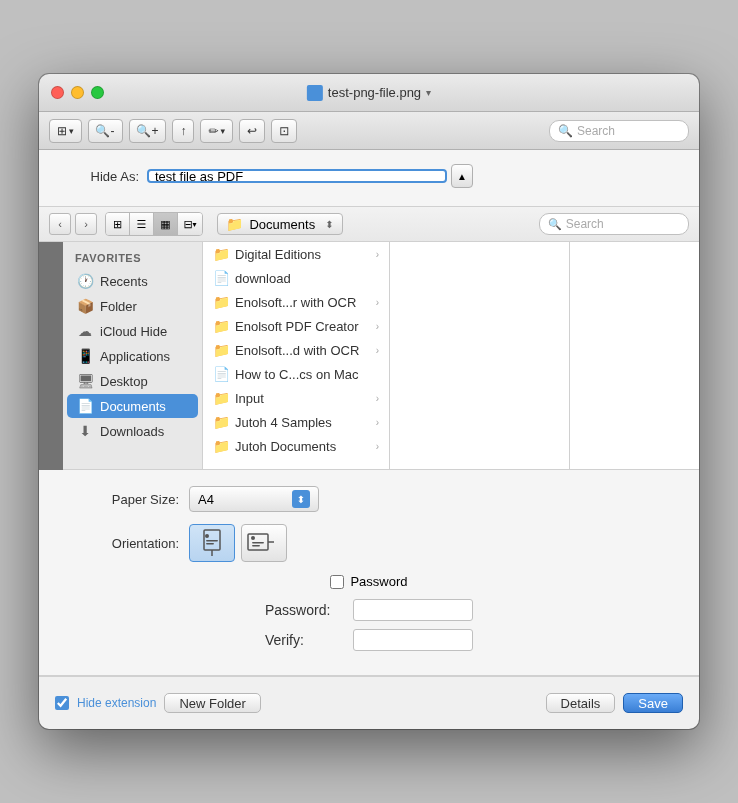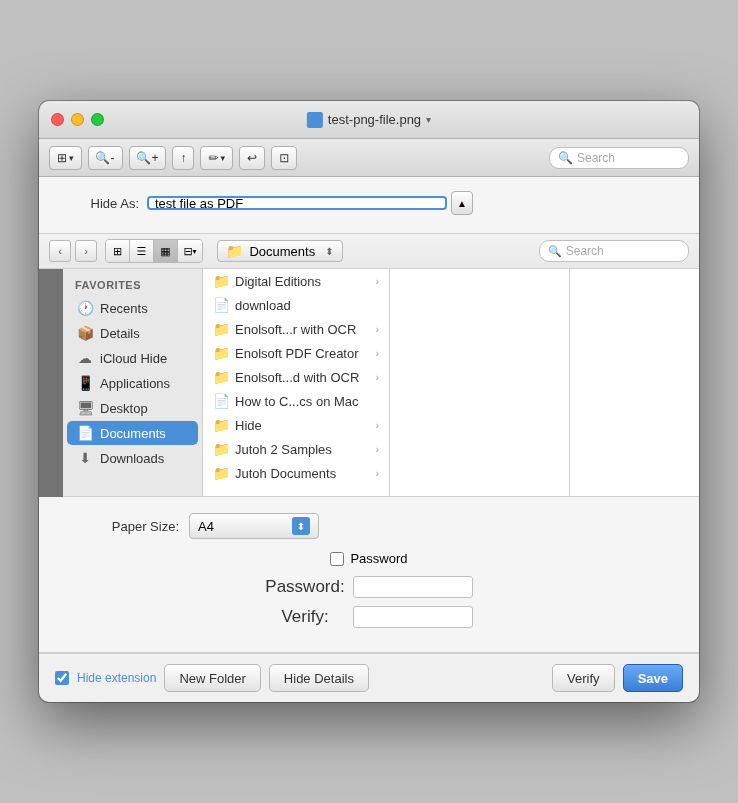--- a/index.html
+++ b/index.html
@@ -383,38 +383,38 @@
       width: 14px;
       height: 14px;
     }
     .password-row {
       display: flex;
       align-items: center;
       margin-bottom: 8px;
       justify-content: center;
     }
     .password-label {
-      text-align: center;
+      text-align: left;
       width: 80px;
       margin-right: 8px;
-      font-size: 17px;
+      font-size: 14px;
       color: #333;
     }
     .password-input {
       width: 120px;
       height: 22px;
       border: 1px solid #c0c0c0;
       border-radius: 3px;
       padding: 0 4px;
       font-size: 12px;
       background: white;
     }
     .bottom-bar {
       background: #f0f0f0;
-      padding: 10px 16px;
+      padding: 16px 16px;
       display: flex;
       align-items: center;
       gap: 8px;
       border-top: 1px solid #d0d0d0;
       justify-content: flex-end;
     }
     .hide-ext-checkbox {
       width: 14px;
       height: 14px;
       accent-color: #4a90d9;
@@ -425,29 +425,29 @@
       cursor: pointer;
     }
     .bottom-btn {
       background: linear-gradient(to bottom, #fefefe, #e3e3e3);
       border: 1px solid #b8b8b8;
       border-radius: 5px;
       padding: 5px 14px;
       font-size: 13px;
       cursor: pointer;
       color: #333;
-      height: 28px;
+      height: 20px;
       display: flex;
       align-items: center;
     }
     .bottom-btn.save {
       background: linear-gradient(to bottom, #6aabf7, #3a7fd5);
       color: white;
       border-color: #2060b0;
-      font-weight: 700;
+      font-weight: 400;
     }
     .spacer { flex: 1; }
     .browser-area {
       display: flex;
       flex-direction: column;
       flex: 1;
     }
   </style>
 </head>
 <body>
@@ -545,21 +545,21 @@
     <div class="file-browser">
 
       <div class="sidebar">
         <div class="sidebar-section-title">Favorites</div>
         <div class="sidebar-item">
           <span class="sidebar-icon">🕐</span>
           <span>Recents</span>
         </div>
         <div class="sidebar-item">
           <span class="sidebar-icon">📦</span>
-          <span>Details</span>
+          <span>Folder</span>
         </div>
         <div class="sidebar-item">
           <span class="sidebar-icon">☁</span>
           <span>iCloud Hide</span>
         </div>
         <div class="sidebar-item">
           <span class="sidebar-icon">📱</span>
           <span>Applications</span>
         </div>
         <div class="sidebar-item">
@@ -601,26 +601,26 @@
             <span class="file-icon">📁</span>
             <span>Enolsoft...d with OCR</span>
             <span class="file-chevron">›</span>
           </li>
           <li class="file-item">
             <span class="file-icon doc">📄</span>
             <span>How to C...cs on Mac</span>
           </li>
           <li class="file-item">
             <span class="file-icon">📁</span>
-            <span>Hide</span>
+            <span>Input</span>
             <span class="file-chevron">›</span>
           </li>
           <li class="file-item">
             <span class="file-icon">📁</span>
-            <span>Jutoh 2 Samples</span>
+            <span>Jutoh 4 Samples</span>
             <span class="file-chevron">›</span>
           </li>
           <li class="file-item">
             <span class="file-icon">📁</span>
             <span>Jutoh Documents</span>
             <span class="file-chevron">›</span>
           </li>
           <li class="file-item">
             
             
@@ -639,36 +639,58 @@
   <div class="options-section">
     <div class="options-row">
       <span class="options-label">Paper Size:</span>
       <div class="paper-select">
         <span>A4</span>
         <div class="paper-select-arrow">
           <span>⬍</span>
         </div>
       </div>
     </div>
+    <div class="options-row">
+      <span class="options-label">Orientation:</span>
+      <div class="orientation-btns">
+        <div class="orient-btn active">
+          <svg width="28" height="30" viewBox="0 0 28 30">
+            <rect x="6" y="2" width="16" height="20" fill="none" stroke="#555" stroke-width="1.5" rx="1"></rect>
+            <line x1="14" y1="22" x2="14" y2="28" stroke="#555" stroke-width="1.5"></line>
+            <circle cx="9" cy="8" r="2" fill="#555"></circle>
+            <rect x="8" y="12" width="12" height="1.5" fill="#555" rx="1"></rect>
+            <rect x="8" y="15" width="8" height="1.5" fill="#555" rx="1"></rect>
+          </svg>
+        </div>
+        <div class="orient-btn">
+          <svg width="36" height="30" viewBox="0 0 36 30">
+            <rect x="2" y="6" width="20" height="16" fill="none" stroke="#555" stroke-width="1.5" rx="1"></rect>
+            <line x1="22" y1="14" x2="28" y2="14" stroke="#555" stroke-width="1.5"></line>
+            <circle cx="7" cy="10" r="2" fill="#555"></circle>
+            <rect x="6" y="14" width="12" height="1.5" fill="#555" rx="1"></rect>
+            <rect x="6" y="17" width="8" height="1.5" fill="#555" rx="1"></rect>
+          </svg>
+        </div>
+      </div>
+    </div>
     <div class="encrypt-row">
       <input type="checkbox" class="encrypt-checkbox" style="">
       <label>Password</label>
     </div>
     <div class="password-row">
       <span class="password-label">Password:</span>
       <input type="password" class="password-input" value="" style="">
     </div>
     <div class="password-row">
       <span class="password-label">Verify:</span>
       <input type="password" class="password-input" value="" style="">
     </div>
   </div>
 
   <div class="bottom-bar">
     <input type="checkbox" class="hide-ext-checkbox" checked="" style="">
     <span class="hide-ext-label">Hide extension</span>
     <button class="bottom-btn">New Folder</button>
-    <button class="bottom-btn">Hide Details</button>
     <div class="spacer"></div>
-    <button class="bottom-btn">Verify</button>
+    <button class="bottom-btn">Details</button>
     <button class="bottom-btn save">Save</button>
   </div>
 </div>
 
 </body></html>

